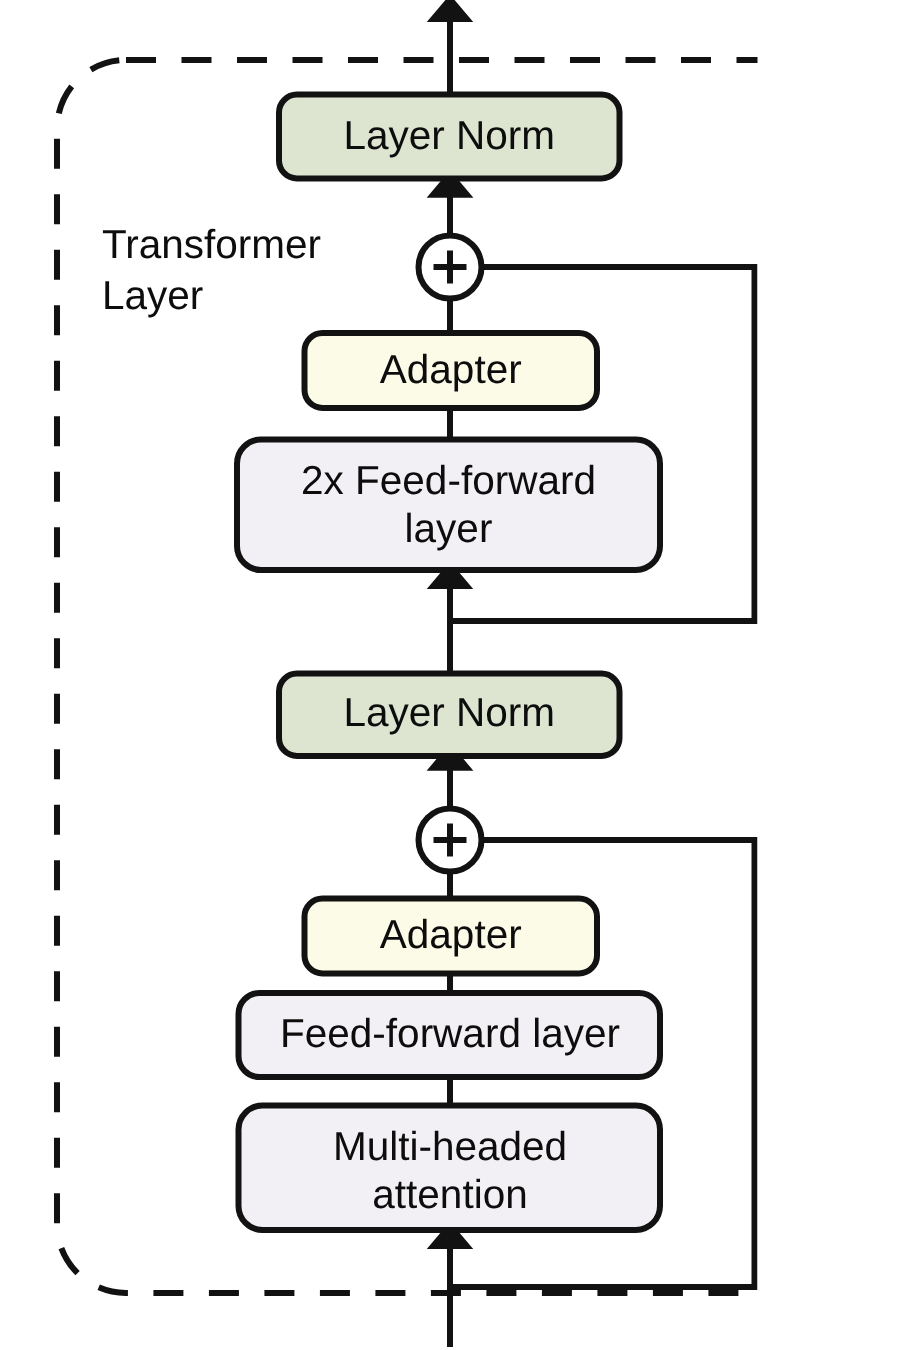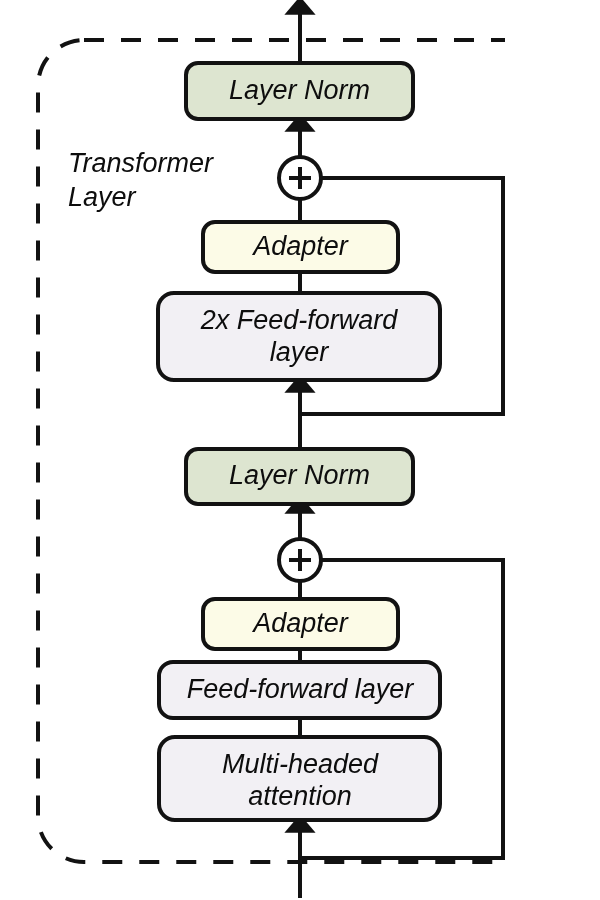--- a/index.html
+++ b/index.html
@@ -9,21 +9,20 @@
   }
   body {
     font-family: "Liberation Sans", sans-serif;
   }
   #stage {
     position: relative;
     width: 505px;
     height: 900px;
     background: #ffffff;
     overflow: hidden;
-    font-style: italic;
   }
   #diagram-svg {
     position: absolute;
     left: 0;
     top: 0;
     width: 600px;
     height: 900px;
   }
   .node-label {
     font-family: "Liberation Sans", sans-serif;

